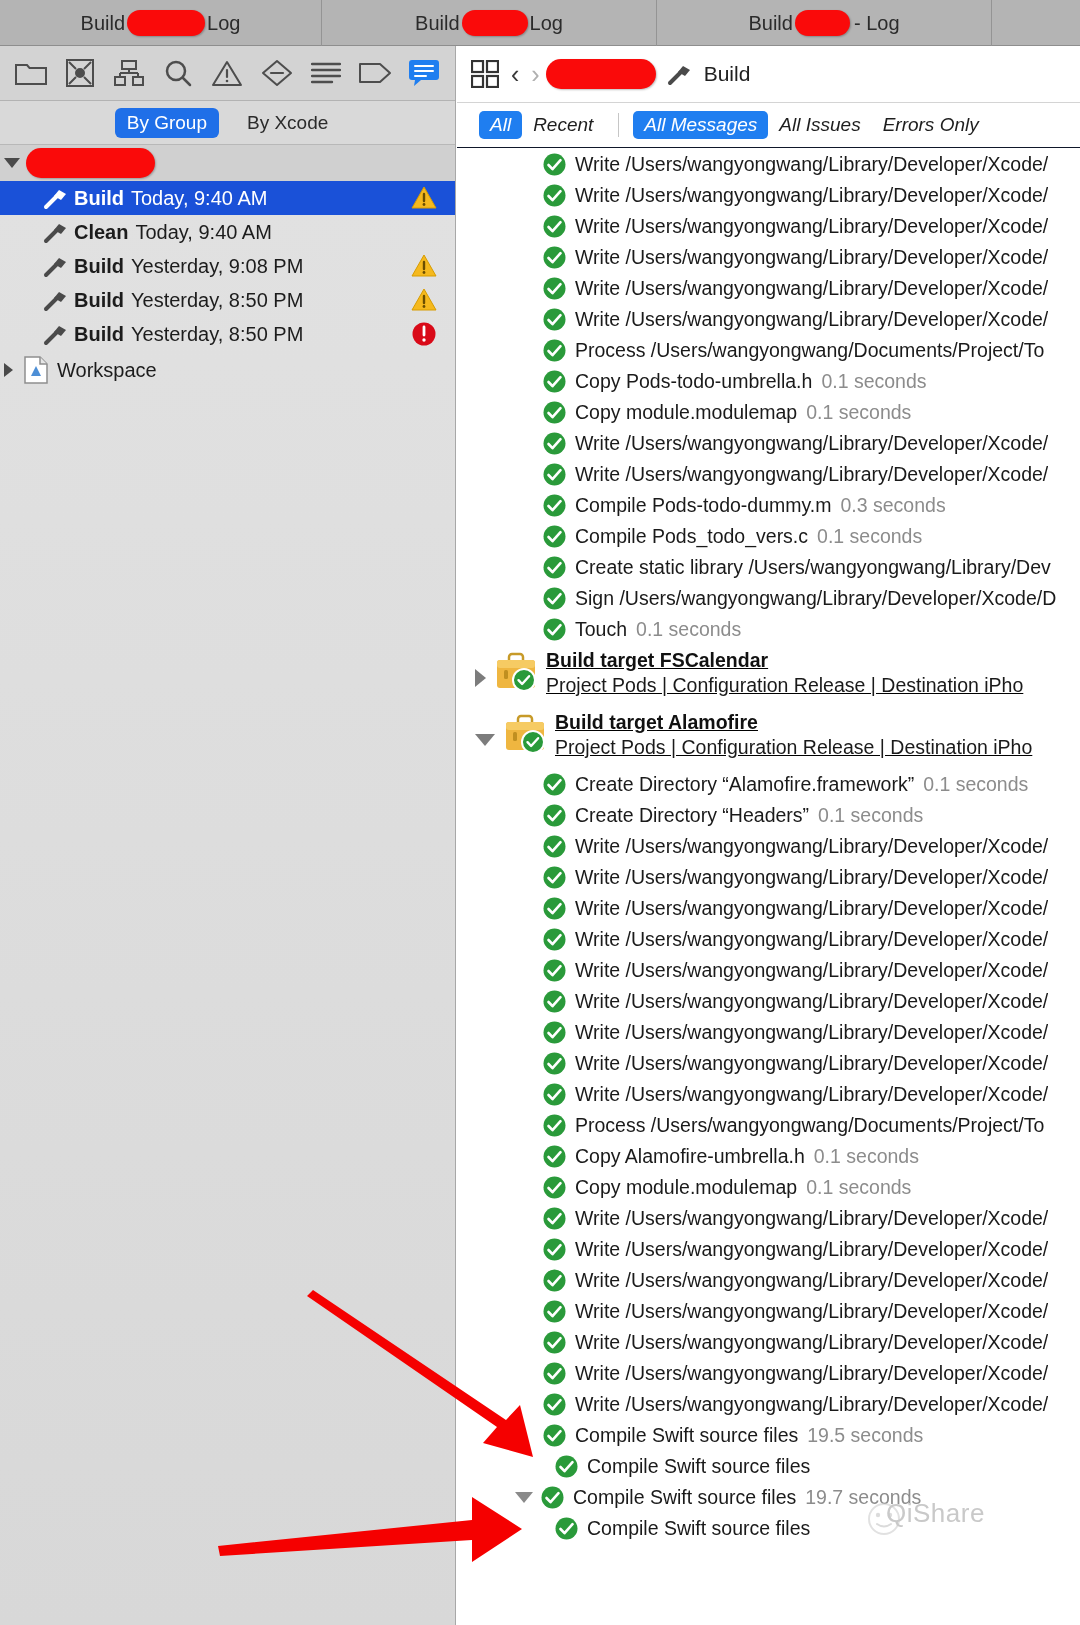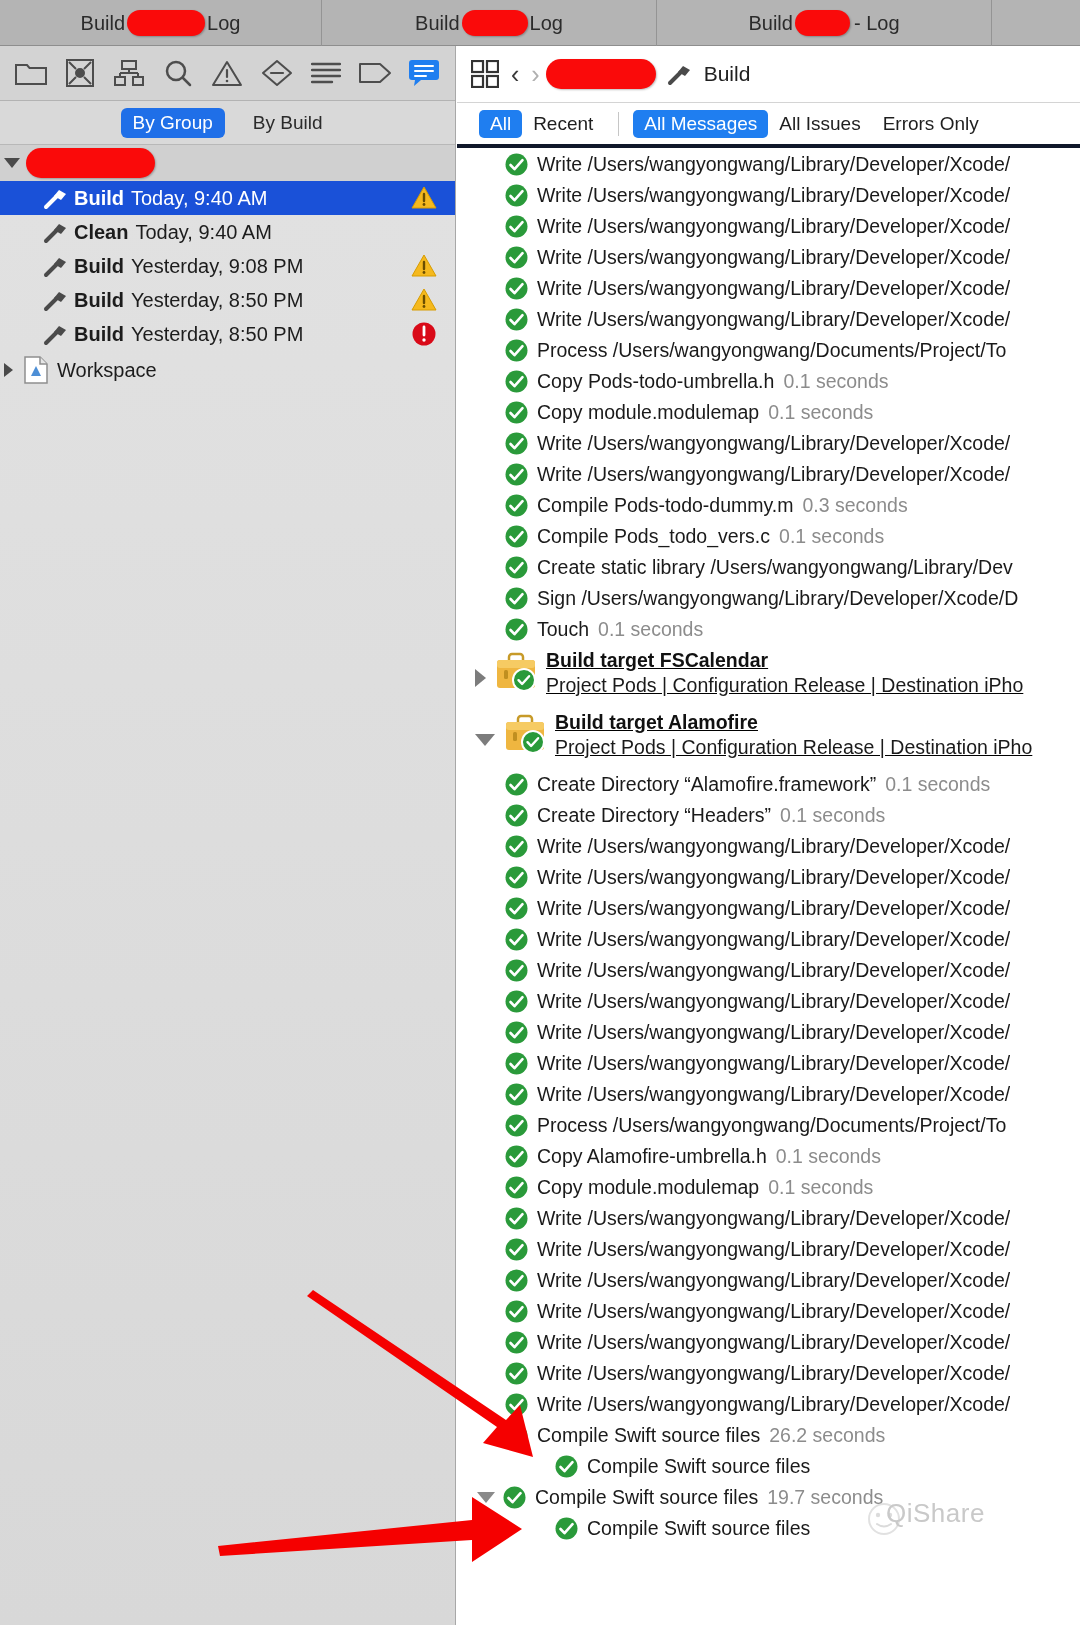--- a/index.html
+++ b/index.html
@@ -104,39 +104,39 @@
   .crumbbar {
     height: 57px; background: #ffffff; border-bottom: 1px solid #d4d4d4;
     display: flex; align-items: center; padding-left: 14px; gap: 12px;
   }
   .crumb-text { font-size: 21px; color: #202020; }
   .redact-crumb { width: 110px; height: 30px; border-radius: 16px; }
   .chev { font-size: 25px; color: #3a3a3a; font-weight: 300; }
   .chev.dim { color: #b0b0b0; }
 
   .filterbar {
-    height: 45px; background: #ffffff; border-bottom: 4px solid #0f172a;
-    display: flex; align-items: center; padding-left: 22px; gap: 0;
+    height: 45px; background: #ffffff; border-bottom: 1px solid #0f172a;
+    display: flex; align-items: center; padding-left: 22px; gap: 0; font-style: italic;
   }
   .fseg { font-size: 19px; color: #1e1e1e; padding: 3px 11px; border-radius: 5px; }
   .fseg.active { background: #1f7ef0; color: #fff; }
   .fsep { width: 1px; height: 24px; background: #c6c6c6; margin: 0 14px; }
 
   .loglist {
     position: absolute; top: 103px; left: 0; width: 623px; height: 1476px;
     overflow: hidden;
   }
   .logrow {
     height: 31px; display: flex; align-items: center;
     font-size: 19.5px; color: #1a1a1a; white-space: nowrap;
   }
   .logrow .txt { overflow: hidden; }
   .dur { color: #8c8c8c; margin-left: 9px; }
   .chk { flex: none; margin-right: 9px; }
-  .indent1 { padding-left: 48px; }
+  .indent1 { padding-left: 86px; }
   .indent2 { padding-left: 98px; }
 
   .target {
     height: 62px; display: flex; align-items: flex-start; position: relative;
     padding-left: 18px; padding-top: 2px; text-decoration: underline;
   }
   .target-tri {
     width: 0; height: 0; margin-top: 22px; margin-right: 8px; flex: none;
     border-left: 11px solid #7c7c7c; border-top: 9px solid transparent; border-bottom: 9px solid transparent;
   }
@@ -236,21 +236,21 @@
     <div class="nav-icon">
       <svg width="32" height="30" viewBox="0 0 32 30">
             <path d="M4 2h24a3 3 0 013 3v14a3 3 0 01-3 3H13l-7 6 1-6H4a3 3 0 01-3-3V5a3 3 0 013-3z" fill="#1f7ef0"></path>
             <path d="M7 8h18M7 13h18M7 18h11" stroke="#fff" stroke-width="2" stroke-linecap="round"></path>
           </svg>
     </div>
   </div>
 
   <div class="scope-bar">
     <div class="seg active">By Group</div>
-    <div class="seg">By Build</div>
+    <div class="seg">By Xcode</div>
   </div>
 
   <div class="group-row">
     <div class="tri down"></div>
     <span class="redact redact-group"></span>
   </div>
 
   <div class="nav-item selected">
     <svg class="hammer" width="26" height="24" viewBox="0 0 26 24">
       <path d="M4 21l11-11" stroke="#ffffff" stroke-width="4" stroke-linecap="round"></path>
@@ -729,21 +729,21 @@
           <span class="txt">Write /Users/wangyongwang/Library/Developer/Xcode/</span>
         </div>
         <div class="logrow indent1">
           <span style="display: flex; flex: 0 0 auto;">
             <svg class="chk" width="23" height="23" viewBox="0 0 23 23">
               <circle cx="11.5" cy="11.5" r="11" fill="#2a9a3a"></circle>
               <path d="M5.5 12l4 4.2 8-9" stroke="#ffffff" stroke-width="2.6" fill="none" stroke-linecap="round" stroke-linejoin="round"></path>
             </svg>
           </span>
           <span class="txt">Compile Swift source files</span>
-          <span class="dur">26.2 seconds</span>
+          <span class="dur">19.5 seconds</span>
         </div>
         <div class="logrow indent2">
           <span style="display: flex; flex: 0 0 auto;">
             <svg class="chk" width="23" height="23" viewBox="0 0 23 23">
               <circle cx="11.5" cy="11.5" r="11" fill="#2a9a3a"></circle>
               <path d="M5.5 12l4 4.2 8-9" stroke="#ffffff" stroke-width="2.6" fill="none" stroke-linecap="round" stroke-linejoin="round"></path>
             </svg>
           </span>
           <span class="txt">Compile Swift source files</span>
         </div>

